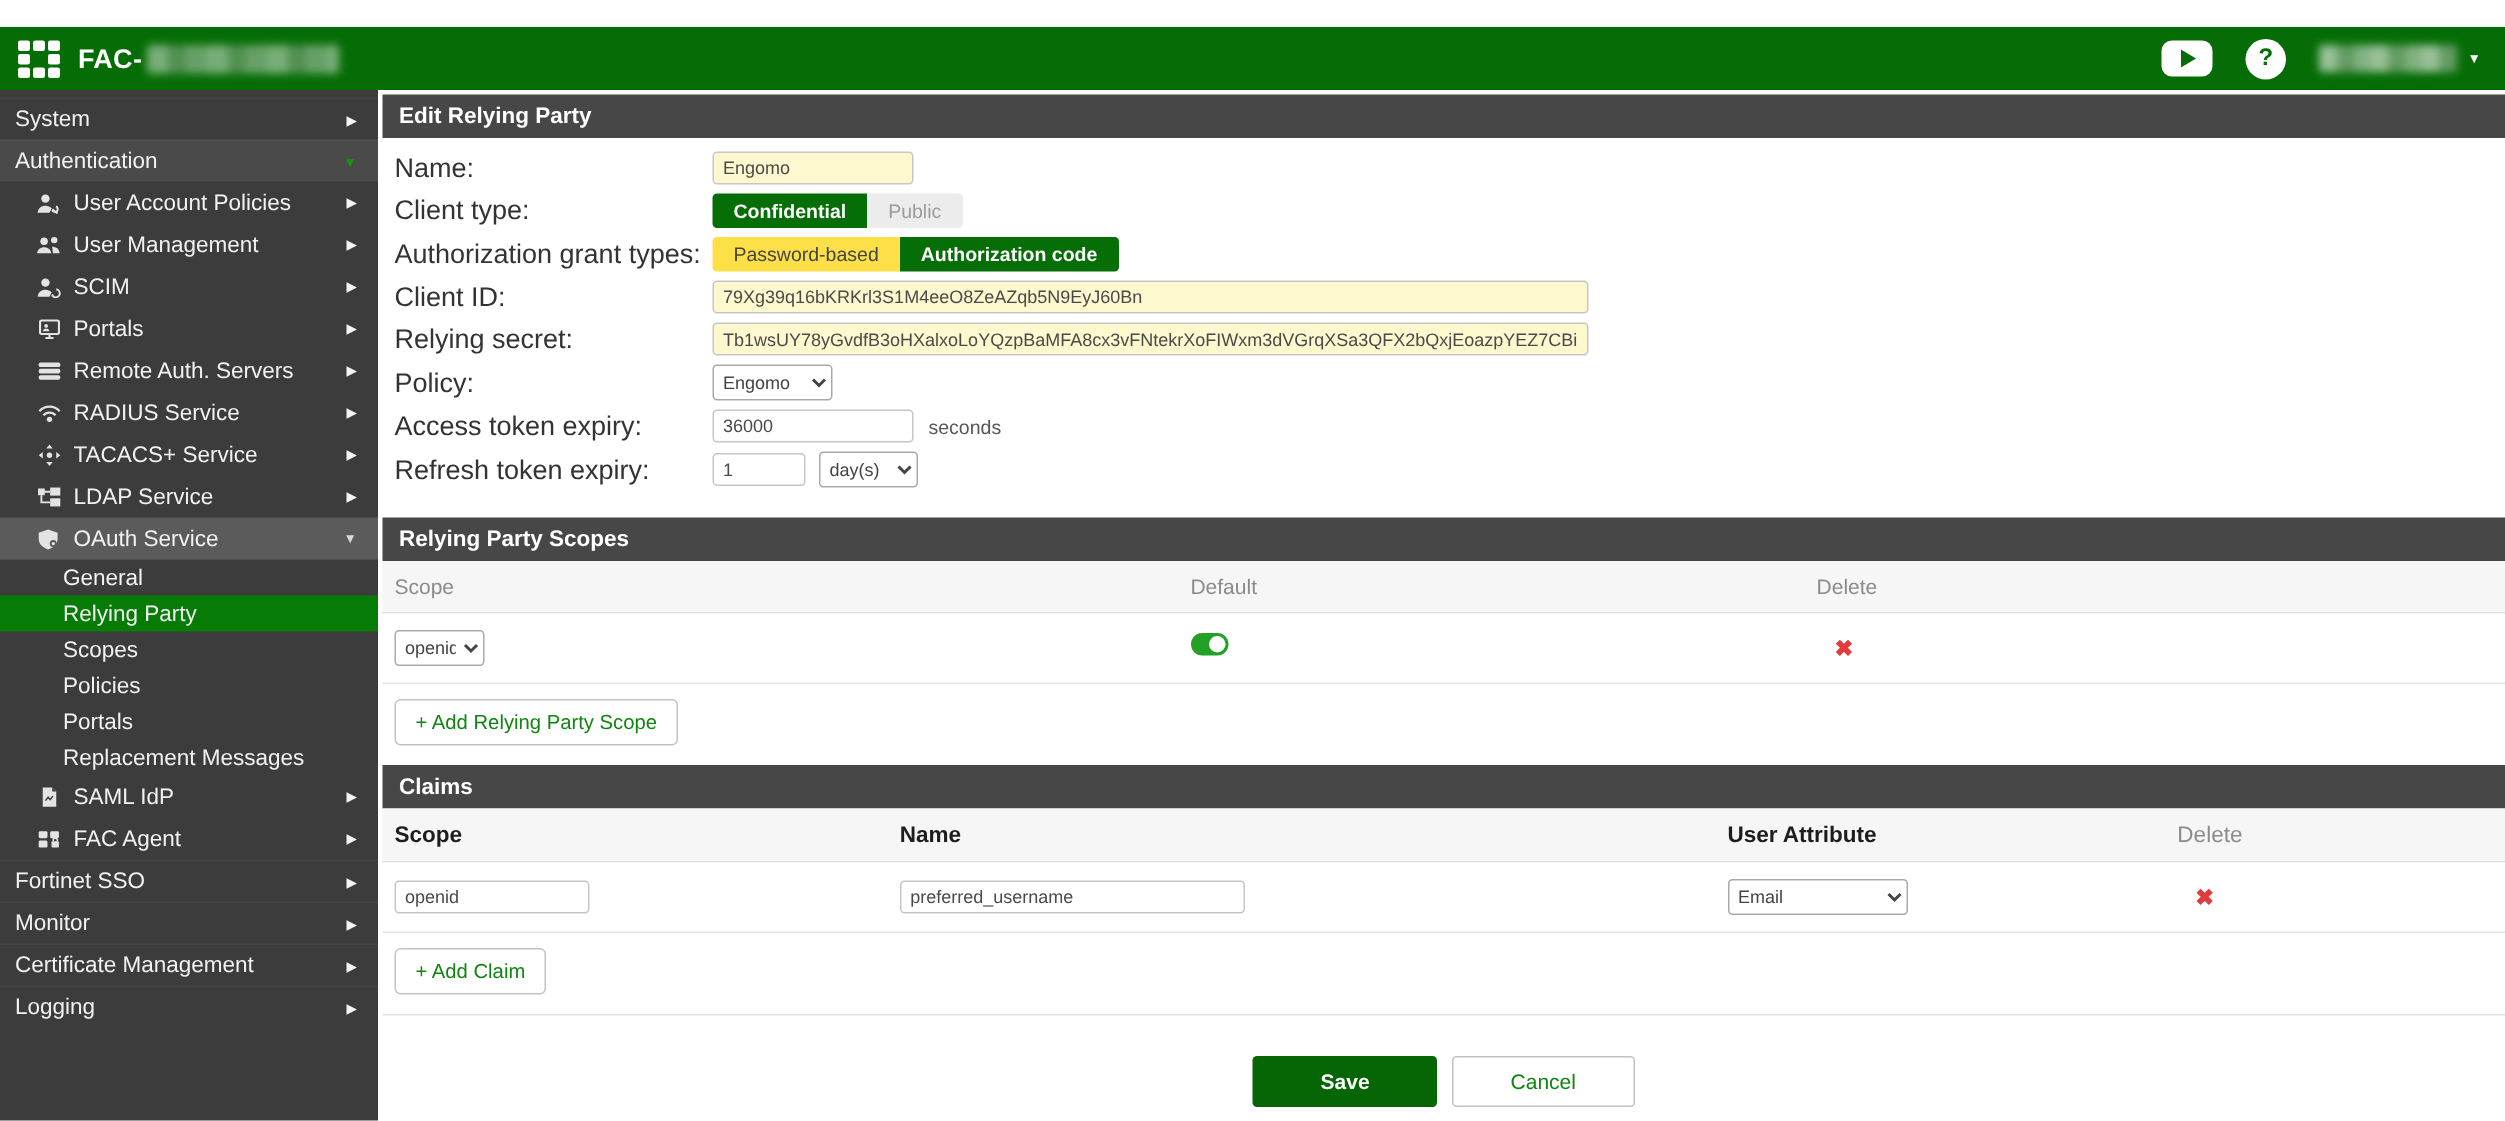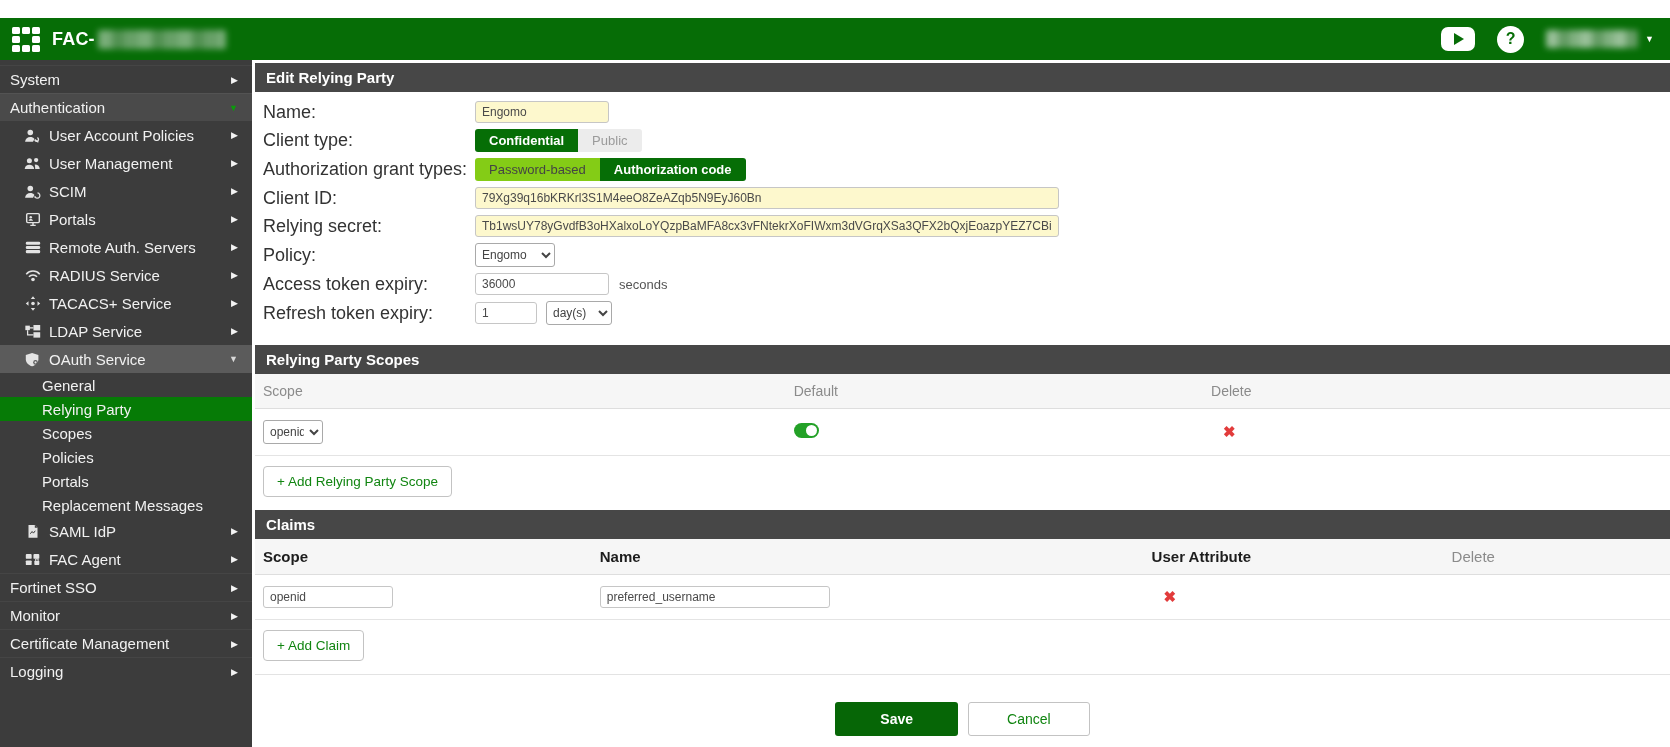--- a/index.html
+++ b/index.html
@@ -58,21 +58,21 @@
   .frow.top label { padding-top:3px; }
   .inp { font-family:"Liberation Sans",sans-serif; font-size:12px; color:#4a4a4a; border:1px solid #c6c6c6; border-radius:3px; padding:3px 6px; background:#fff; height:22px; }
   .hl { background:#fdf8cd; }
   .w-name { width:134px; } .w-wide { width:584px; } .w-num { width:134px; } .w-small { width:62px; }
   .seg { display:inline-flex; }
   .seg span { font-size:13px; padding:4px 14px; cursor:pointer; }
   .seg span:first-child { border-radius:3px 0 0 3px; }
   .seg span:last-child { border-radius:0 3px 3px 0; }
   .seg .on { background:#066e06; color:#fff; font-weight:700; }
   .seg .off-light { background:#ececec; color:#9b9b9b; }
-  .seg .off-dark { background:#84cc16; color:#444; }
+  .seg .off-dark { background:#fde047; color:#444; }
   select { font-family:"Liberation Sans",sans-serif; font-size:12px; color:#444; border:1px solid #a9a9a9; border-radius:3px; background:#fff; height:24px; padding:0 2px; }
   .suffix { font-size:13px; color:#555; margin-left:10px; }
   textarea { width:584px; height:46px; font-family:"Liberation Sans",sans-serif; font-size:12px; color:#4a4a4a; border:1px solid #c6c6c6; border-radius:3px; padding:4px 7px; resize:both; }
   .unit-gap { margin-left:9px; }
   
   .thead, .trow { display:grid; align-items:center; }
   .g-scopes { grid-template-columns:37.5% 29.5% 33%; }
   .g-claims { grid-template-columns:23.8% 39% 21.2% 16%; }
   .thead { background:#f6f6f6; border-bottom:1px solid #dedede; color:#8b8b8b; font-size:14px; }
   .thead > div { padding:9px 8px; }
@@ -359,20 +359,21 @@
     <div class="section-bar"><span>Claims</span></div>
     <div class="thead g-claims big">
       <div class="strong">Scope</div>
       <div class="strong">Name</div>
       <div class="strong">User Attribute</div>
       <div>Delete</div>
     </div>
     <div class="trow g-claims">
       <div><input class="inp w-scope-inp" value="openid" style=""></div>
       <div><input class="inp w-claimname-inp" value="preferred_username" style=""></div>
+      <div><select class="w-uattr"><option>Email</option></select></div>
       <div><span class="del">✖</span></div>
     </div>
     <div class="add-row claims">
       <button class="add-btn">+ Add Claim</button>
     </div>
 
     <div class="footer">
       <button class="save-btn">Save</button>
       <button class="cancel-btn">Cancel</button>
     </div>

